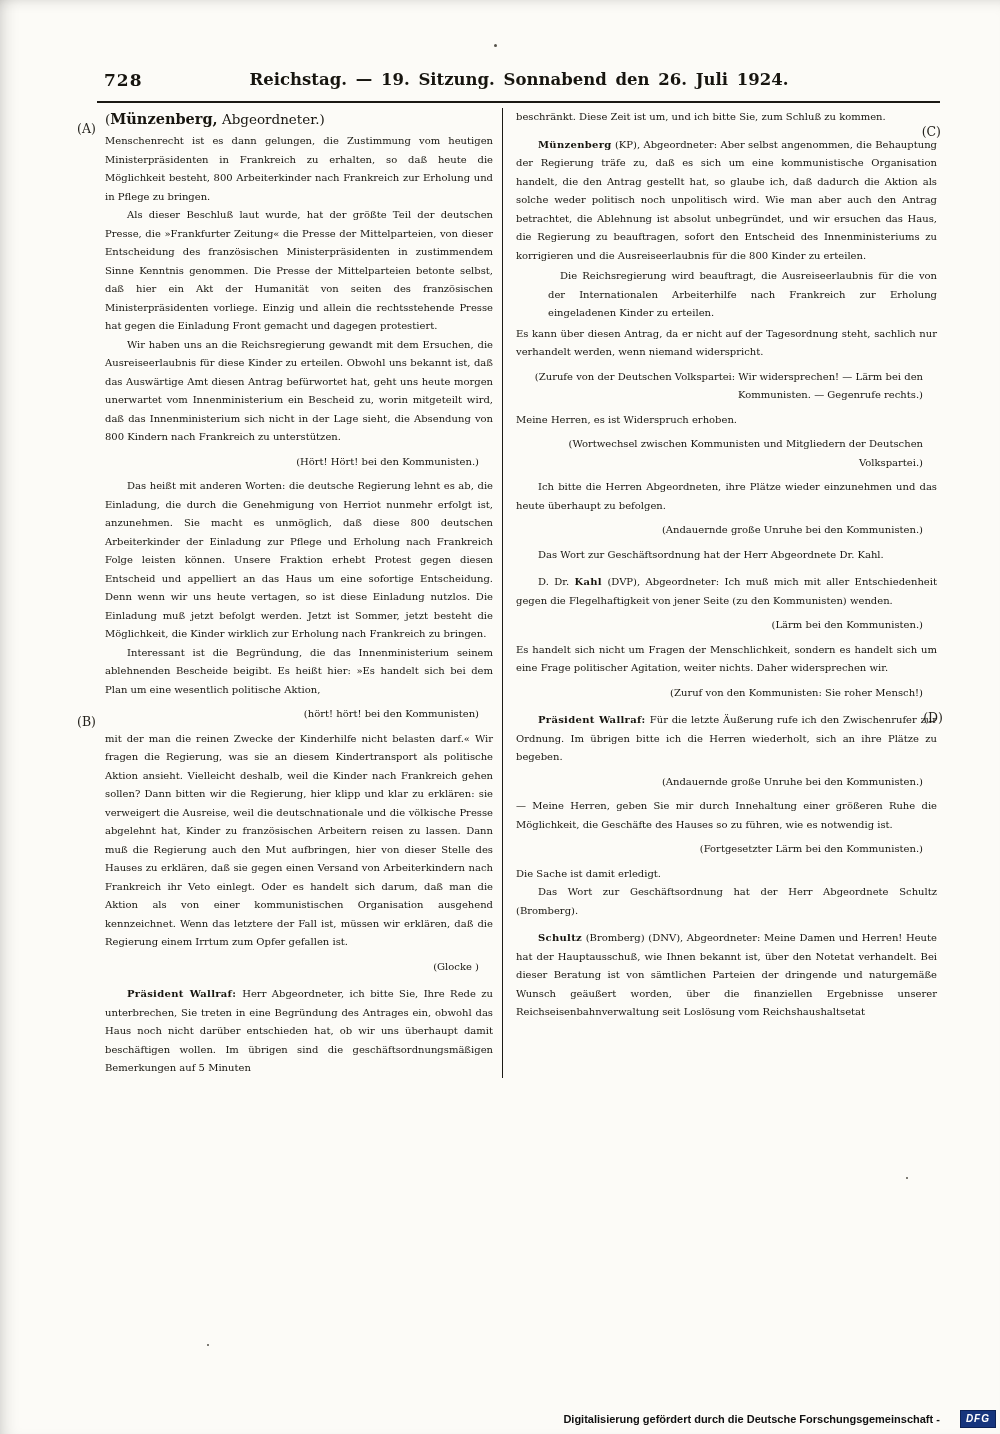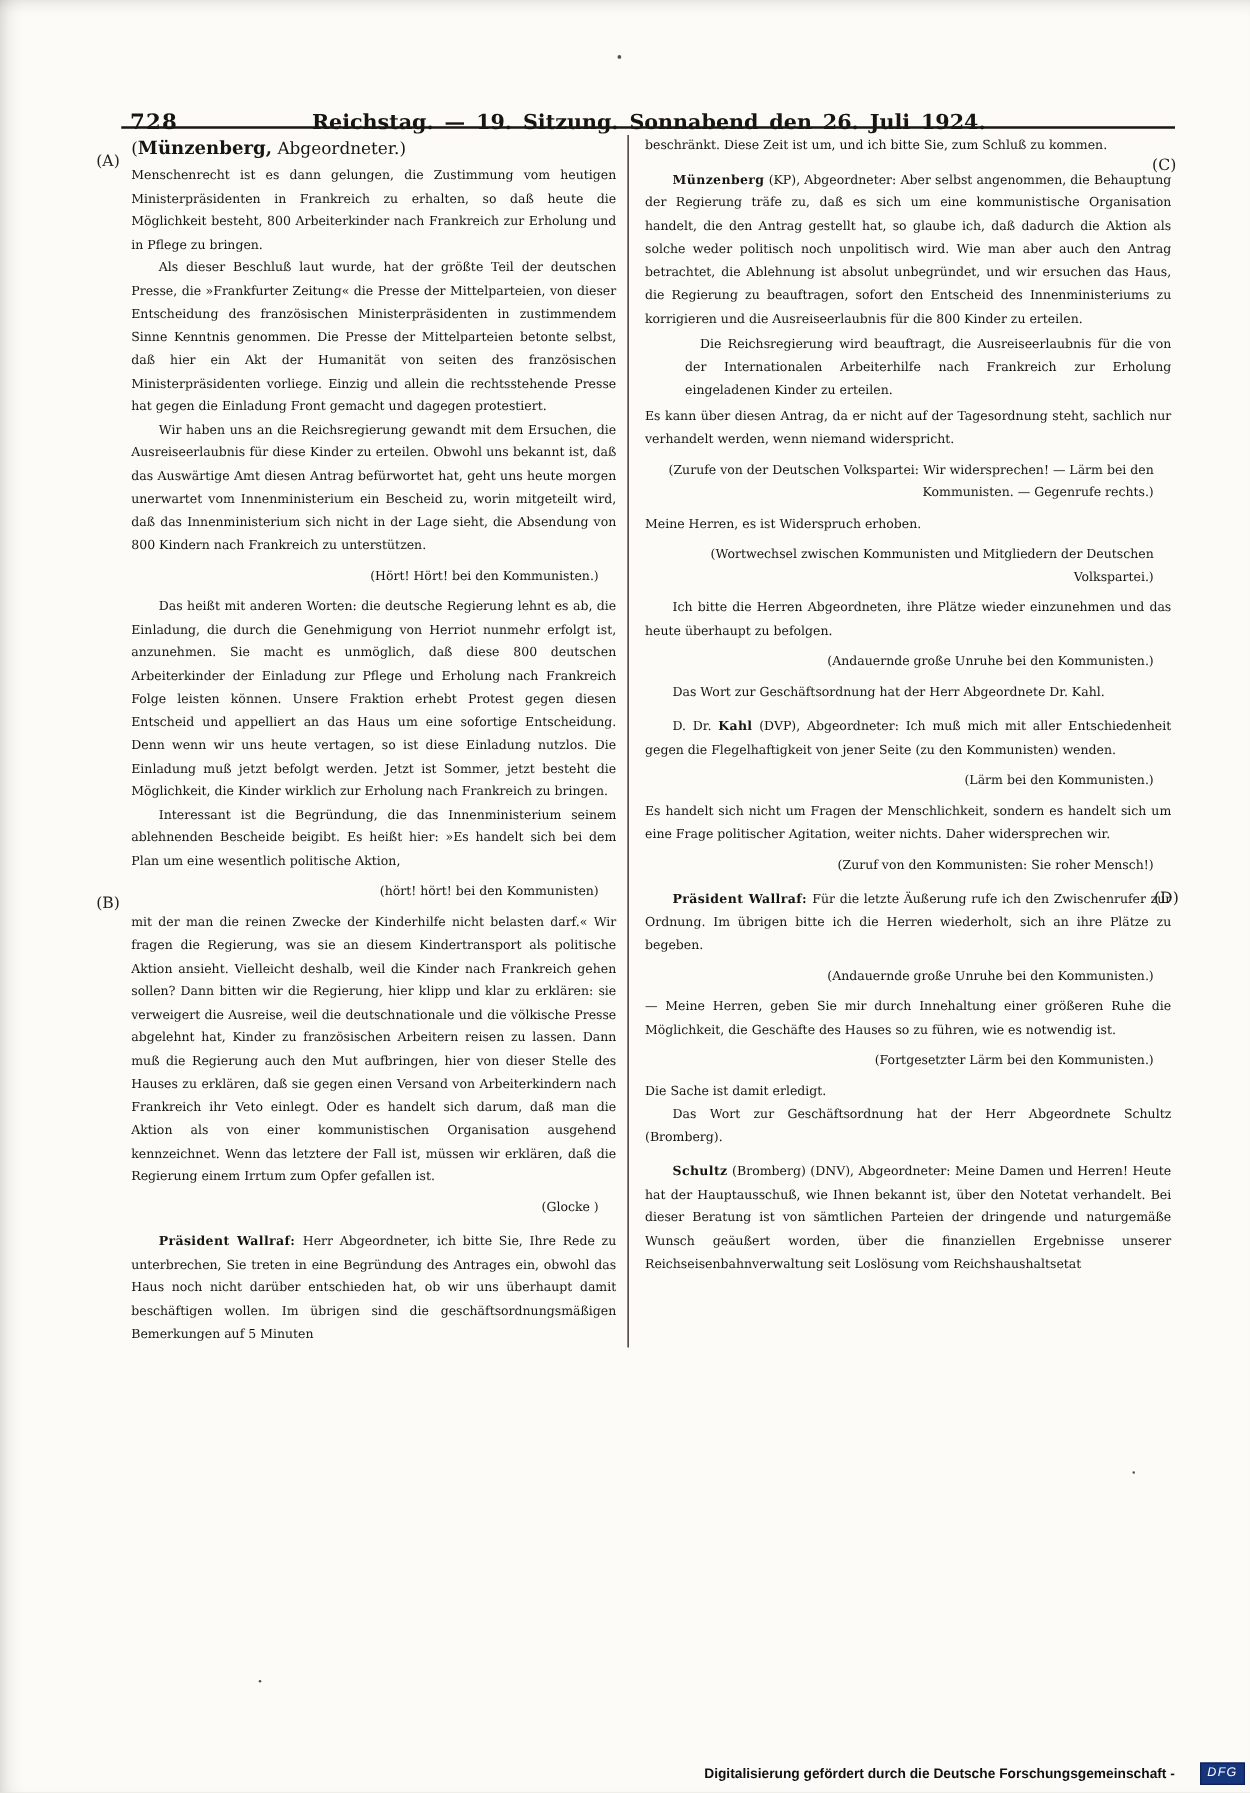--- a/index.html
+++ b/index.html
@@ -2,21 +2,21 @@
 <html lang="de"><head>
 <meta charset="utf-8">
 <style>
   html,body { margin:0; padding:0; background:#e7e5e0; }
   .page {
     position:relative; width:1000px; height:1434px; margin:0 auto;
     background:#fcfbf7; color:#17150f; overflow:hidden;
     font-family:"DejaVu Serif", serif;
     box-shadow: inset 14px 0 20px -16px rgba(0,0,0,.28), inset 0 12px 16px -14px rgba(0,0,0,.18);
   }
-  .header { position:absolute; top:88px; left:100px; right:62px; height:24px; }
+  .header { position:absolute; top:70px; left:100px; right:62px; height:24px; }
   .page-number { position:absolute; left:4px; top:0; font-size:17px; font-weight:bold; letter-spacing:1px; }
   .header-title { text-align:center; font-size:16.5px; font-weight:bold; word-spacing:3px; }
   .header-rule { position:absolute; top:101px; left:97px; right:60px; border-top:2px solid #1b1914; }
 
   .columns { position:absolute; top:108px; left:105px; width:833px; display:flex; }
   .col-left  { width:388px; padding-right:9px; border-right:1.5px solid #1b1914; }
   .col-right { width:421px; padding-left:13px; }
 
   .speaker-note { font-size:13.5px; margin:2px 0 5px 0; }
   .speaker-note b { font-size:14.5px; }
@@ -34,21 +34,21 @@
   .marker-c { right:59px; top:124px; }
   .marker-d { right:57px; top:710px; }
 
   .footer {
     position:absolute; right:4px; bottom:5px; height:20px;
     display:flex; align-items:center; gap:20px;
     font-family:"Liberation Sans", sans-serif; font-size:11px; font-weight:bold; color:#101010;
   }
   .dfg-logo {
     display:inline-block; background:#16357d; color:#ffffff;
-    font-size:10px; font-weight:normal; font-style:italic;
+    font-size:10px; font-weight:bold; font-style:italic;
     padding:2px 5px 3px 5px; letter-spacing:1px; border:1px solid #0c2257;
   }
   .speck { position:absolute; background:#55524a; border-radius:50%; }
   .speck-1 { left:494px; top:44px;  width:3px; height:3px; }
   .speck-2 { left:207px; top:1344px; width:2px; height:2px; }
   .speck-3 { left:906px; top:1177px; width:2px; height:2px; }
 </style>
 </head>
 <body>
 

